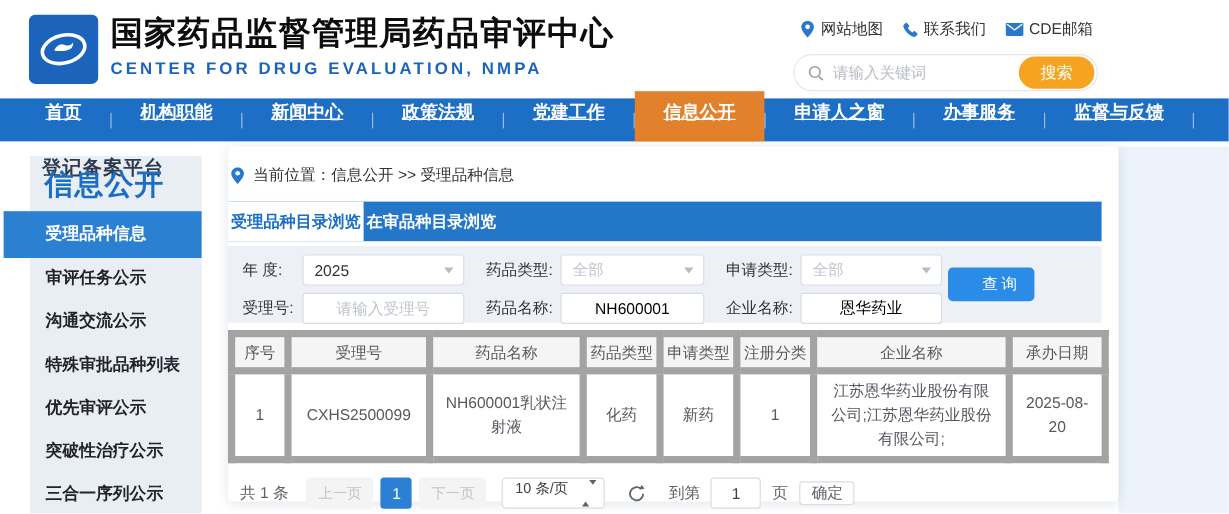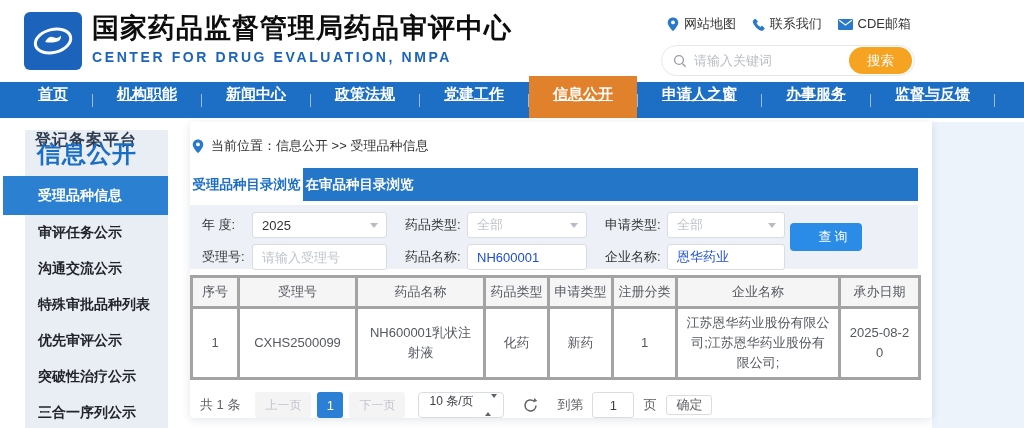--- a/index.html
+++ b/index.html
@@ -50,27 +50,27 @@
   .flabel { font-size:13px; color:#333; white-space:nowrap; }
   .l1 { width:50px; margin-left:2px; }
   .l2, .l3 { width:62px; margin-left:18px; }
   .field { position:relative; height:26px; background:#fff; border:1px solid #d9dde3; border-radius:3px; display:flex; align-items:center; padding:0 9px; font-size:13px; color:#333; }
   .field.sel { cursor:pointer; }
   .f-year, .f-accept { width:135px; }
   .f-dtype, .f-dname { width:120px; }
   .f-atype, .f-comp { width:118px; }
   .muted { color:#bfc4cc; }
   .chev { position:absolute; right:8px; top:10px; width:0; height:0; border-left:4.5px solid transparent; border-right:4.5px solid transparent; border-top:5px solid #b6bcc6; }
-  .field input { border:none; outline:none; width:100%; font-size:13px; color:#1d4ed8; background:transparent; }
+  .field input { border:none; outline:none; width:100%; font-size:13px; color:#000000; background:transparent;text-align:center; }
   .field input::placeholder { color:#bfc4cc; }
   .query-btn { position:absolute; right:56px; top:18px; width:72px; height:28px; background:#2b8ce8; color:#fff; border:none; border-radius:4px; font-size:13px; letter-spacing:3px; padding-left:17px; cursor:pointer; }
   
   table.results { margin-top:6px; width:728px; border-collapse:collapse; table-layout:fixed; }
   table.results th { background:#f5f5f6; font-weight:normal; }
-  table.results th, table.results td { border:3px solid #a3a3a3; font-size:13px; color:#55585f; text-align:center; vertical-align:middle; }
+  table.results th, table.results td { border:6px solid #a3a3a3; font-size:13px; color:#55585f; text-align:center; vertical-align:middle; }
   table.results th { height:31px; }
   table.results td { height:63px; padding:4px 8px; line-height:1.55; word-break:break-all; }
   
   .pager { display:flex; align-items:center; margin:12px 0 0 10px; font-size:13px; color:#606266; }
   .pg-total { margin-right:12px; }
   .pg-btn { width:56px; height:26px; background:#f4f4f5; border:none; border-radius:3px; color:#c0c4cc; font-size:12px; margin:0 3px; cursor:pointer; }
   .pg-num { width:26px; height:26px; background:#2b7fd4; border:none; border-radius:3px; color:#fff; font-size:13px; margin:0 3px; cursor:pointer; }
   .pg-size { position:relative; width:86px; height:26px; margin-left:10px; background:#fff; border:1px solid #d9dde3; border-radius:4px; display:flex; align-items:flex-start; padding-left:10px; font-size:12px; color:#3c3f44; cursor:pointer; }
   .steppers { position:absolute; right:6px; top:5px; }
   .steppers .up { width:0;height:0;border:3.5px solid transparent; border-bottom:4.5px solid #5f6368; margin-bottom:2px; }

